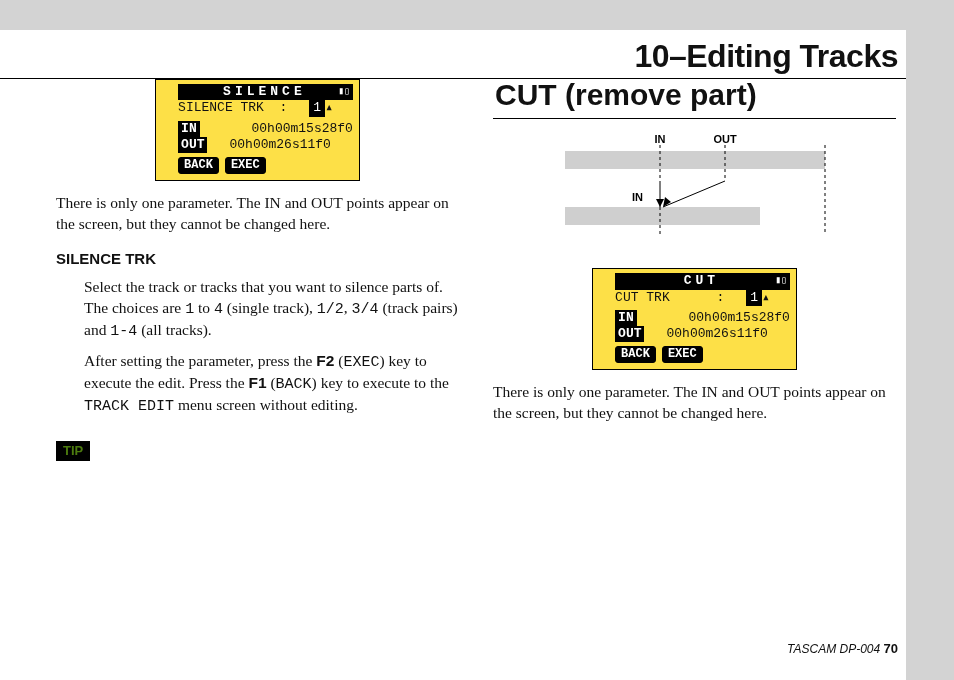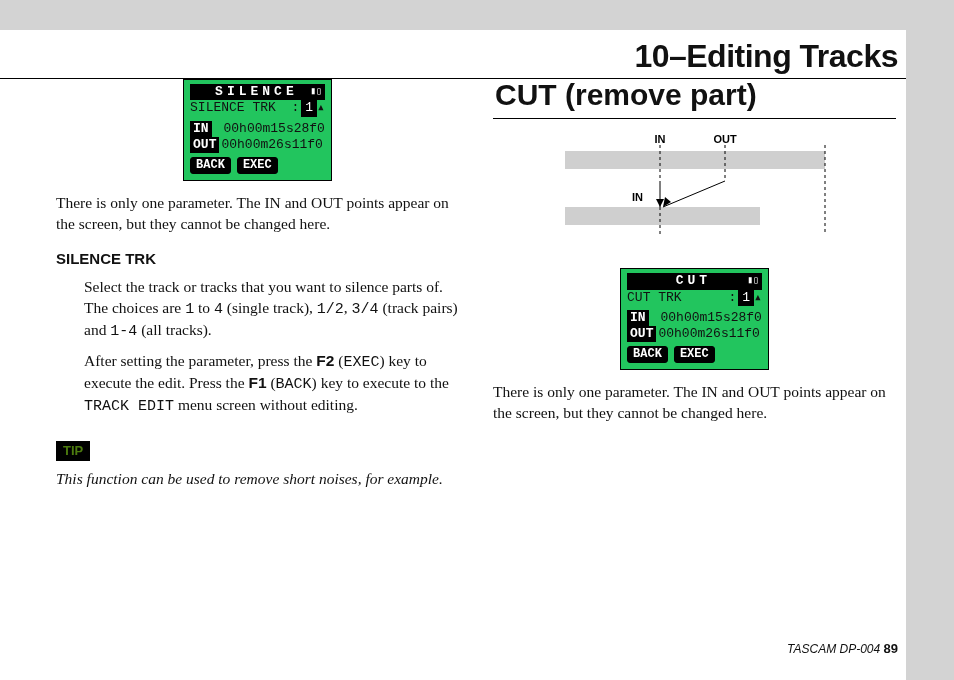--- a/index.html
+++ b/index.html
@@ -7,25 +7,25 @@
   body { background: #fff; position: relative; }
   .gray-margin { position: absolute; top: 0; right: 0; width: 48px; height: 680px; background: #d3d3d3; }
   .gray-top { position: absolute; top: 0; left: 0; right: 48px; height: 30px; background: #d3d3d3; }
   .page { position: absolute; top: 0; left: 0; right: 48px; bottom: 0; padding: 38px 0 0 0; }
   .chapter-title { font-family: Arial, Helvetica, sans-serif; font-weight: 800; font-size: 32px; letter-spacing: -0.5px; text-align: right; padding-right: 8px; }
   .full-rule  { position:absolute; top:78px; left:0; right:0; border-top:1px solid #000; }
   .columns { display: flex; gap: 34px; padding: 0 10px 0 56px; }
   .col { flex: 1 1 0; font-size: 15.5px; line-height: 1.35; }
   .col p { margin: 8px 0; }
   .lcd-wrap { text-align: center; margin: 4px 0 12px 0; }
-  .lcd { display: inline-block; border: 1.5px solid #000; padding: 4px 6px 6px 6px; text-align: left; font-family: 'Courier New', monospace; font-size: 13px; line-height: 1.25; background:#22c55e; }
+  .lcd { display: inline-block; border: 1.5px solid #000; padding: 4px 6px 6px 22px; text-align: left; font-family: 'Courier New', monospace; font-size: 13px; line-height: 1.25; background:#fde047; }
   .lcd .titlebar { background: #000; color: #fff; display: flex; align-items: center; justify-content: space-between; padding: 0 3px; font-weight: bold; letter-spacing: 2px; }
   .lcd .titlebar .ttl { flex:1; text-align:center; letter-spacing:4px;}
   .lcd .batt { font-size:10px; letter-spacing:0; }
-  .lcd .row { display:flex; gap:2px; }
+  .lcd .row { display:flex; gap:22px; }
   .lcd .inv  { background:#000; color:#fff; padding:0 3px; font-weight:bold;}
   .lcd .sel  { background:#000; color:#fff; padding:0 4px; display:inline-block;}
   .lcd .spacer { height:4px; }
   .lcd .btns { display:flex; gap:6px; margin-top:4px;}
   .lcd .btn  { border:1.5px solid #000; border-radius:3px; padding:0 5px; font-weight:bold; font-size:12px; background:#000; color:#fff;}
   .mono { font-family: 'Courier New', monospace; font-size: 15px; }
   .sans-bold { font-family: Arial, Helvetica, sans-serif; font-weight: bold; }
   .def-head { font-family: Arial, Helvetica, sans-serif; font-weight: 800; font-size: 15px; margin-top: 14px; }
   .def-body { padding-left: 28px; }
   .tip-badge { display:inline-block; background:#000; color:#4d7c0f; font-family: Arial, sans-serif; font-weight:bold; font-size:13px; padding:1px 7px; margin-top:16px;}
@@ -79,21 +79,20 @@
       <div class="def-body">
         <p>
           <span>Select the track or tracks that you want to silence parts of. The choices are </span><span class="mono">1</span><span> to </span><span class="mono">4</span><span> (single track), </span><span class="mono">1/2</span><span>, </span><span class="mono">3/4</span><span> (track pairs) and </span><span class="mono">1-4</span><span> (all tracks).</span>
         </p>
         <p>
           <span>After setting the parameter, press the </span><span class="sans-bold">F2</span> (<span class="mono">EXEC</span>)<span> key to execute the edit. Press the </span><span class="sans-bold">F1</span> (<span class="mono">BACK</span>)<span> key to execute to the </span><span class="mono">TRACK EDIT</span><span> menu screen without editing.</span>
         </p>
       </div>
 
       <div class="tip-badge">TIP</div>
-      <p class="tip-text">This function can be used to remove short noises, for example.</p>
     </div>
 
     <div class="col">
       <div class="section-h">CUT (remove part)</div>
 
       <div class="diagram-wrap">
         <svg width="300" height="120" viewBox="0 0 300 120">
           <text x="115" y="14" text-anchor="middle">IN</text>
           <text x="180" y="14" text-anchor="middle">OUT</text>
           <rect x="20" y="22" width="260" height="18" fill="#cfcfcf" stroke="none"></rect>
@@ -134,15 +133,15 @@
           </div>
         </div>
       </div>
 
       <p>There is only one parameter. The IN and OUT points appear on the screen, but they cannot be changed here.</p>
     </div>
   </div>
 
   <div class="footer">
     <span>TASCAM  DP-004</span>
-    <span class="pn">89</span>
+    <span class="pn">70</span>
   </div>
 </div>
 
 </body></html>

